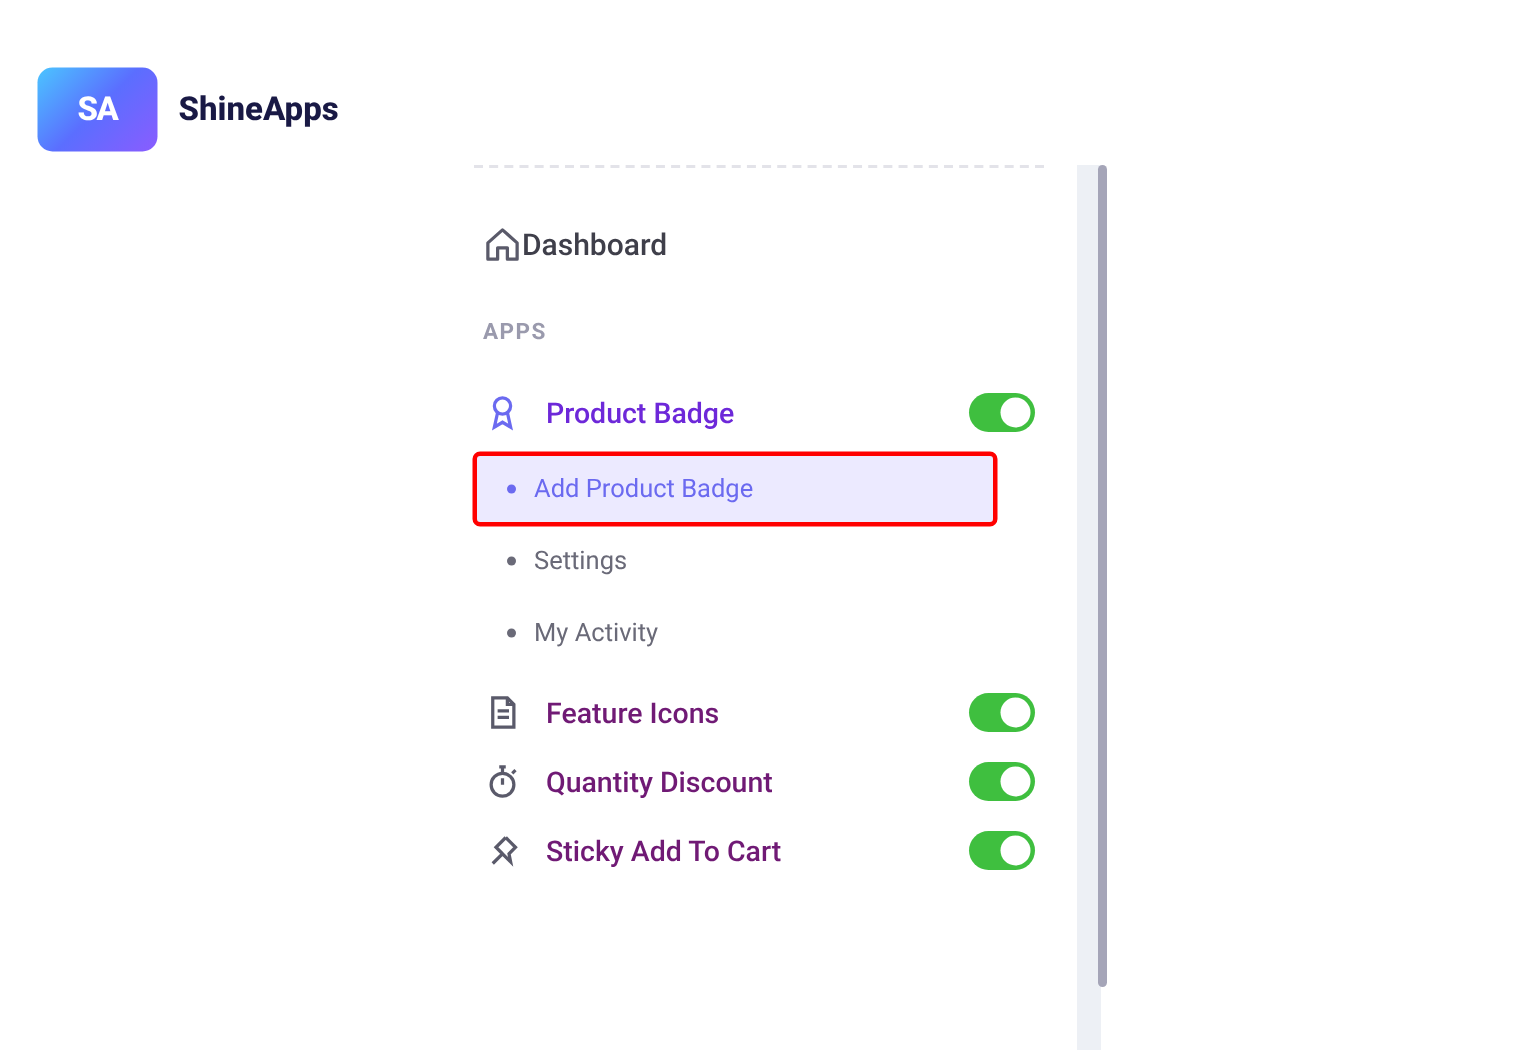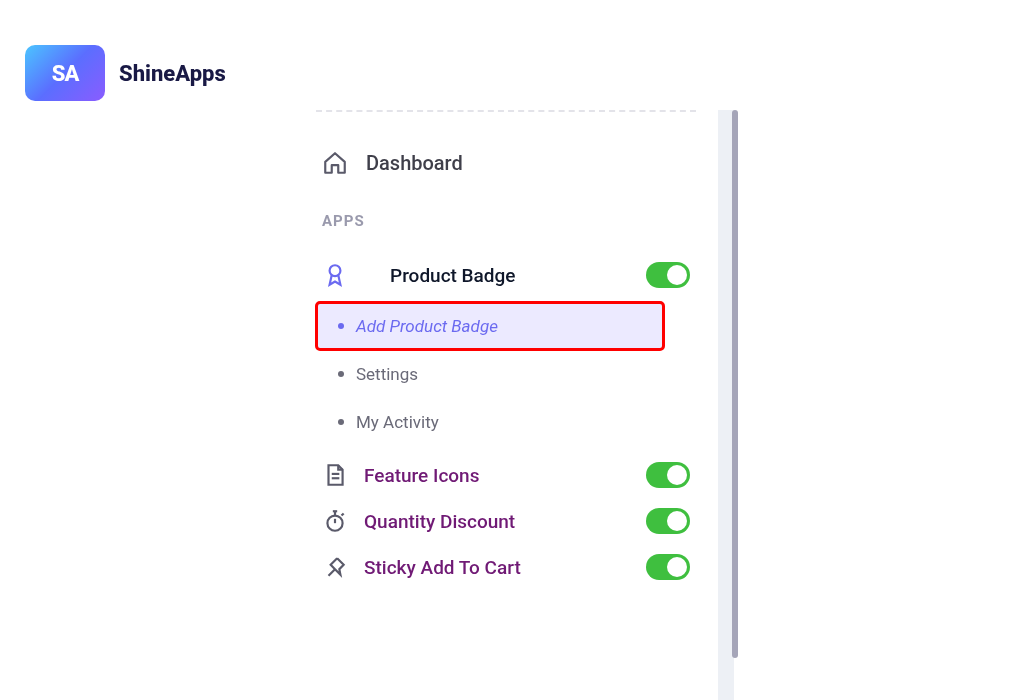--- a/index.html
+++ b/index.html
@@ -47,21 +47,20 @@
       width: 380px;
     }
     .dashed-divider {
       border: none;
       border-top: 2px dashed #e3e3e9;
       margin-bottom: 30px;
     }
     .dashboard-row {
       display: flex;
       align-items: center;
-      gap: 18px;
       padding: 8px 6px;
       margin-bottom: 28px;
       cursor: default;
     }
     .dashboard-row .icon {
       width: 26px;
       height: 26px;
       color: #5a5a6a;
     }
     .dashboard-label {
@@ -93,22 +92,21 @@
     .app-row.accent .row-icon {
       color: #6b6af0;
     }
     .app-row .row-label {
       font-size: 19px;
       color: #701a75;
       font-weight: 500;
       flex: 1;
     }
     .app-row.accent .row-label {
-      color: #0f172a;
-      margin-left: 26px;
+      color: #6d28d9;
     }
     .toggle {
       width: 44px;
       height: 26px;
       border-radius: 13px;
       background: #e2e2e2;
       position: relative;
       flex-shrink: 0;
       cursor: pointer;
     }
@@ -144,21 +142,20 @@
     .sub-item.active {
       background: #eceaff;
       border-radius: 4px;
       color: #6b6af0;
     }
     .sub-item.highlighted {
       outline: 3px solid #ff0000;
       outline-offset: -2px;
       margin-right: 32px;
       box-sizing: border-box;
-      font-style: italic;
     }
     .bullet {
       width: 6px;
       height: 6px;
       border-radius: 50%;
       background: #6a6a78;
       flex-shrink: 0;
     }
     .sub-item.active .bullet {
       background: #6b6af0;

